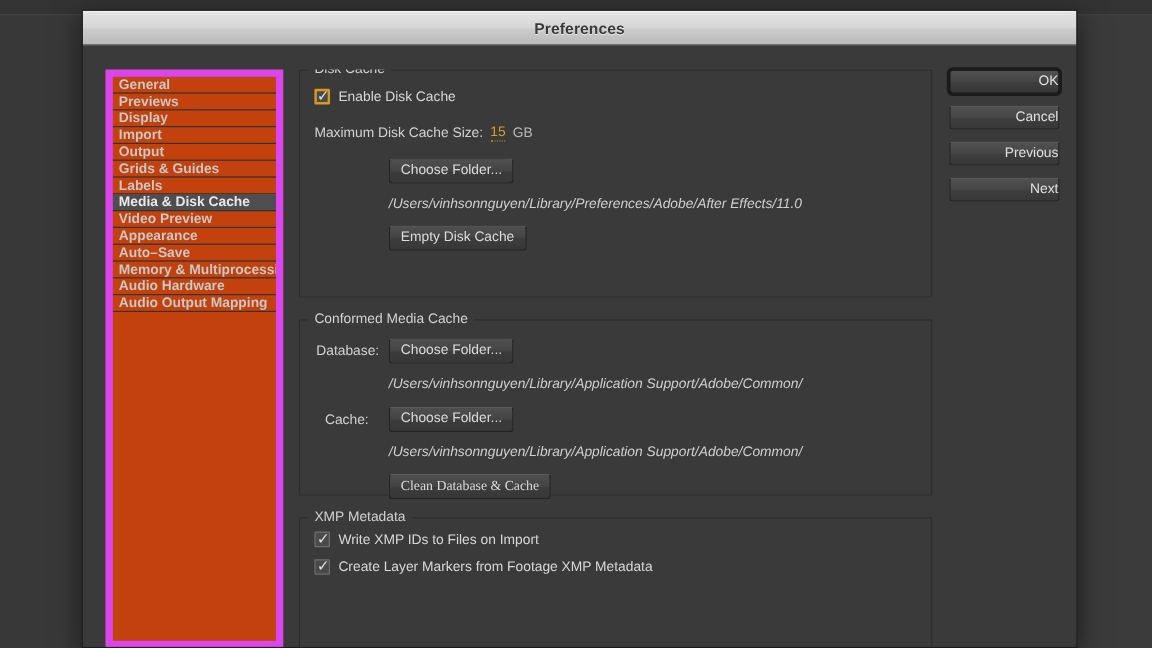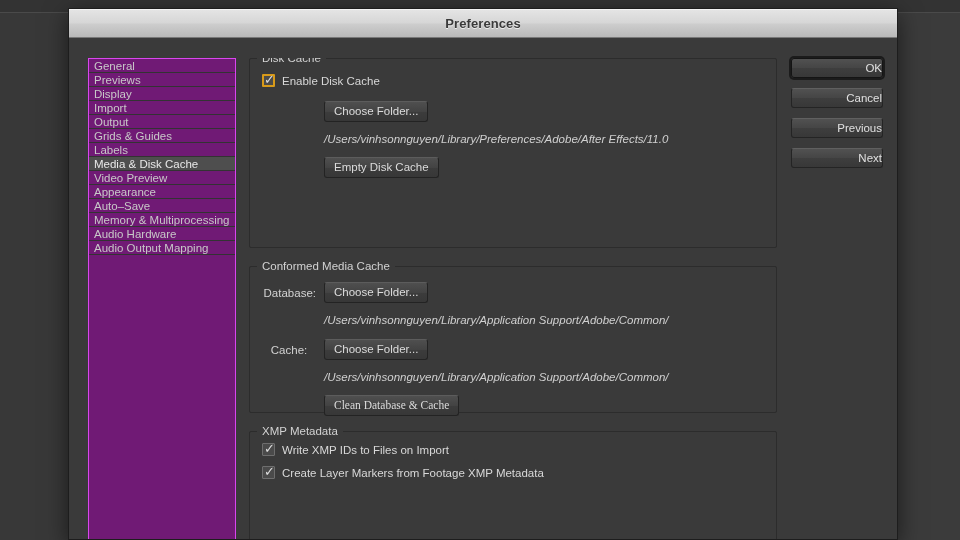--- a/index.html
+++ b/index.html
@@ -86,24 +86,25 @@
     background: #3a3a3a;
   }
 
   
   #category-list {
     position: absolute;
     left: 19px;
     top: 20px;
     width: 148px;
     height: 482px;
-    background: #701a75;
-    border: 1px solid #d946ef;
+    background: #c2410c;
+    border: 6px solid #d946ef;
     box-sizing: border-box;
     overflow: hidden;
+    font-weight: bold;
   }
   .cat-item {
     height: 14px;
     line-height: 14px;
     padding-left: 5px;
     font-size: 11.5px;
     color: #c8c8c8;
     border-bottom: 1px solid #333333;
     white-space: nowrap;
     box-sizing: border-box;
@@ -308,20 +309,25 @@
         <div class="group-title">Disk Cache</div>
         <div class="group-inner">
 
           <div class="checkrow" style="margin-top:2px;">
             <span class="checkbox focused">
               <span class="tick">✓</span>
             </span>
             <span class="check-label">Enable Disk Cache</span>
           </div>
 
+          <div class="row" style="margin-top:17px; gap:6px;">
+            <span class="field-label">Maximum Disk Cache Size:</span>
+            <span class="scrub-value">15</span>
+            <span class="unit">GB</span>
+          </div>
 
           <div style="margin-top:14px;" class="indent-folder">
             <span class="btn">Choose Folder...</span>
           </div>
 
           <div style="margin-top:7px;" class="indent-folder">
             <span class="path-text">/Users/vinhsonnguyen/Library/Preferences/Adobe/After Effects/11.0</span>
           </div>
 
           <div style="margin-top:10px;" class="indent-folder">

